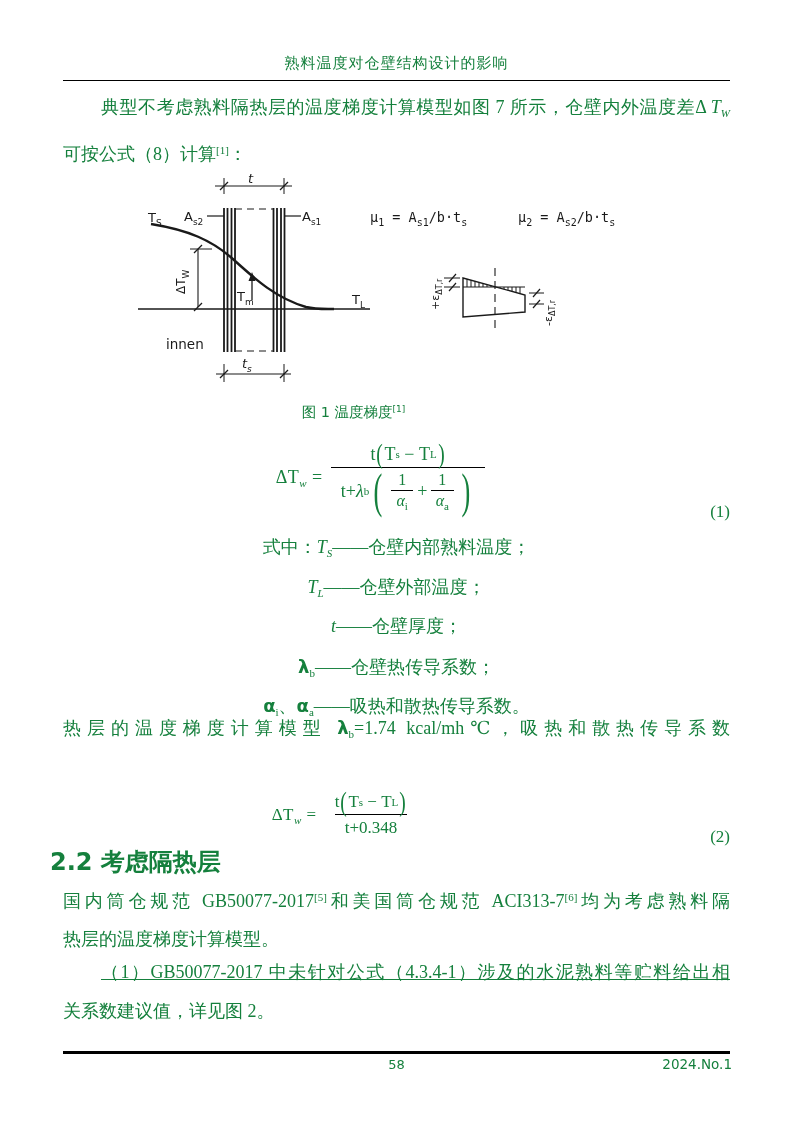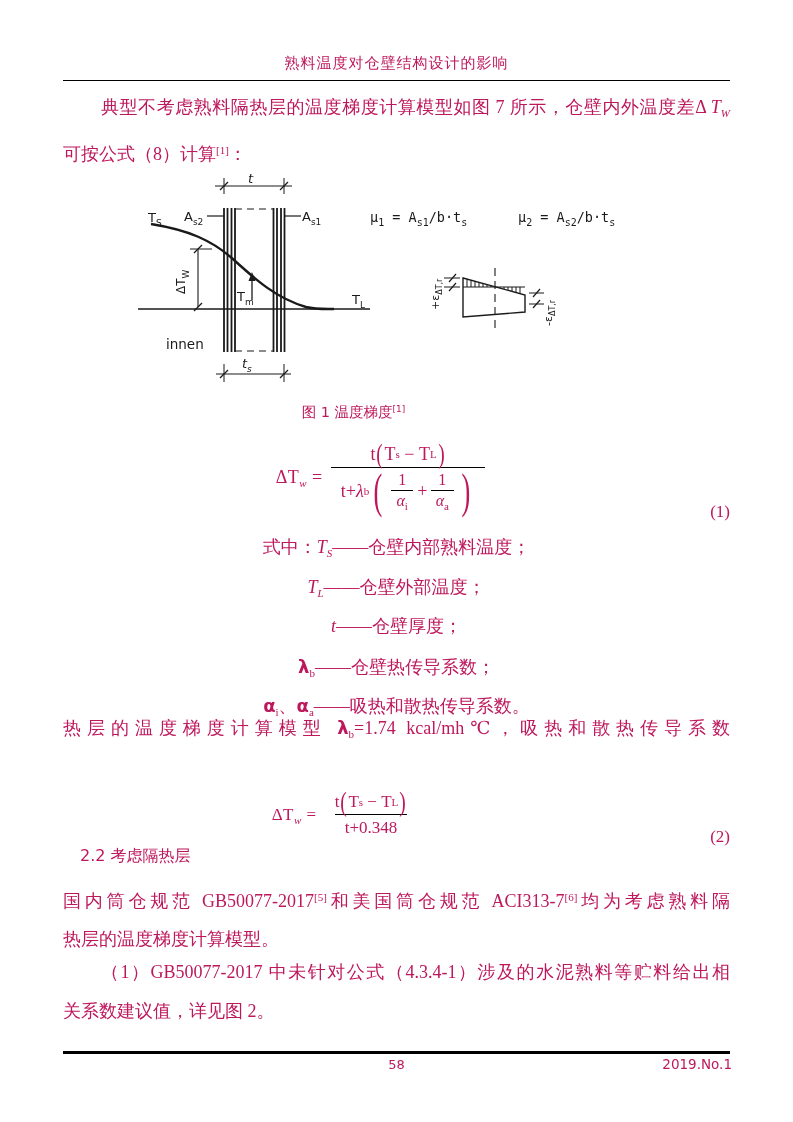--- a/index.html
+++ b/index.html
@@ -1,18 +1,18 @@
 <!DOCTYPE html>
 <html><head>
 <meta charset="utf-8">
 <style>
   html,body { margin:0; padding:0; background:#e8e8e8; }
   .page {
     position:relative; width:793px; height:1122px; margin:0 auto;
-    background:#ffffff; color:#be185d;
+    background:#ffffff; color:#15803d;
     font-family:"Liberation Serif","DejaVu Serif",serif;
     overflow:hidden;
   }
   .abs { position:absolute; }
   .jline { text-align:justify; text-align-last:justify; }
   .line { white-space:nowrap; }
   sup.ref { font-size:11px; vertical-align:6px; }
   sub.s { font-size:11px; vertical-align:-4px; }
   sup.s2 { font-size:11px; vertical-align:6px; }
   .it { font-style:italic; }
@@ -20,21 +20,21 @@
 
   .header-title { top:54px; left:63px; width:667px; text-align:center; font-size:15px; letter-spacing:1px; }
   .header-rule  { top:80px; left:63px; width:667px; border-top:1.7px solid #000; }
 
   .para { left:63px; width:667px; font-size:18px; line-height:37px; }
   #para1 { top:89px; }
   #para1 .l1 { padding-left:38px; }
   #para2 { top:709px; }
   #para3 { top:878px; line-height:38px; }
   #para4 { top:953px; line-height:39px; }
-  #para4 .l1 { padding-left:38px; }
+  #para4 .l1 { padding-left:38px;text-decoration:underline; }
 
   .figcaption { top:403px; left:20px; width:667px; text-align:center;
     font-family:"DejaVu Sans",sans-serif; font-size:14.5px; font-weight:500; }
   .figcaption sup { font-size:9px; vertical-align:5px; }
 
   .eqwrap { left:63px; width:667px; }
   #eq1 { top:429px; height:97px; }
   #eq2 { top:783px; height:64px; }
   .eqrow { display:flex; align-items:center; justify-content:center; height:100%; font-size:18px; }
   #eq1 .eqrow { transform:translateX(-16px); }
@@ -47,21 +47,21 @@
   .sf .a { padding:0 8px 1px; }
   .sf .b { border-top:1.5px solid #000; padding:1px 5px 0; }
   .p1 { font-size:27px; font-weight:300; line-height:0; transform:scaleX(.72); display:inline-block; }
   .p2 { font-size:48px; font-weight:300; line-height:0; transform:scaleX(.55); display:inline-block; margin:0 1px; }
   .eqnum { position:absolute; right:0; bottom:4px; font-size:17px; }
   #eq2 .eqnum { bottom:0; }
 
   .where { top:528px; left:63px; width:667px; font-size:18px; }
   .where .wline { height:39.5px; line-height:39.5px; text-align:center; }
 
-  .h22 { top:846px; left:80px; font-family:"DejaVu Sans",sans-serif; font-weight:normal; font-size:16px; }
+  .h22 { top:846px; left:50px; font-family:"DejaVu Sans",sans-serif; font-weight:bold; font-size:24px; }
 
   .footer-rule { top:1051px; left:63px; width:667px; height:2.6px; background:#000; }
   .footer-page { top:1057px; left:63px; width:667px; text-align:center;
     font-family:"DejaVu Sans",sans-serif; font-size:13px; }
   .footer-issue { top:1056px; right:61px; font-family:"DejaVu Sans",sans-serif; font-size:13.5px; font-weight:500; }
 
   .figsvg { top:170px; left:138px; }
 </style>
 </head>
 <body>
@@ -250,15 +250,15 @@
     <div class="line">热层的温度梯度计算模型。</div>
   </div>
 
   <div class="abs para" id="para4">
     <div class="l1 jline">（1）GB50077-2017 中未针对公式（4.3.4-1）涉及的水泥熟料等贮料给出相</div>
     <div class="line">关系数建议值，详见图 2。</div>
   </div>
 
   <div class="abs footer-rule"></div>
   <div class="abs footer-page">58</div>
-  <div class="abs footer-issue">2019.No.1</div>
+  <div class="abs footer-issue">2024.No.1</div>
 
 </div>
 
 </body></html>

